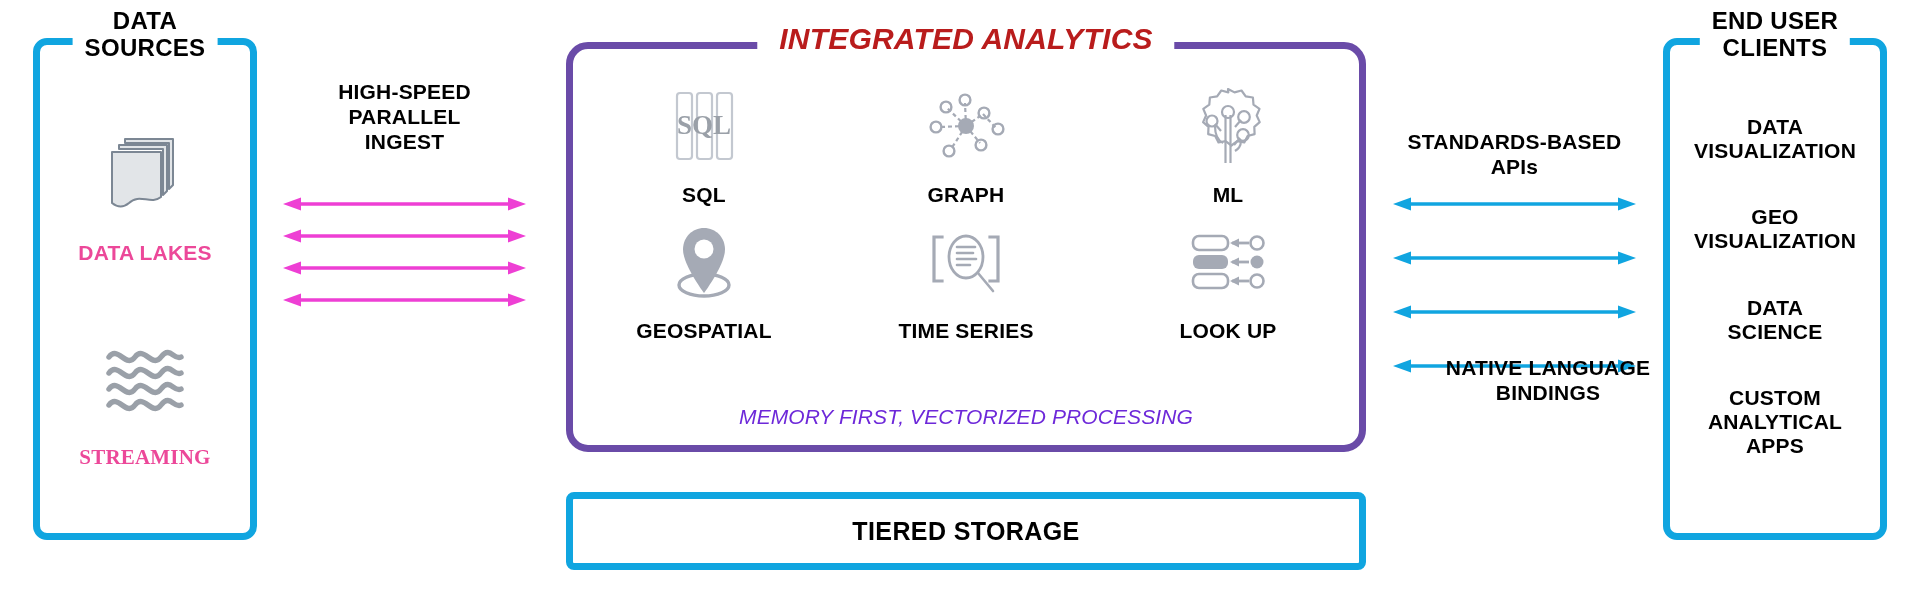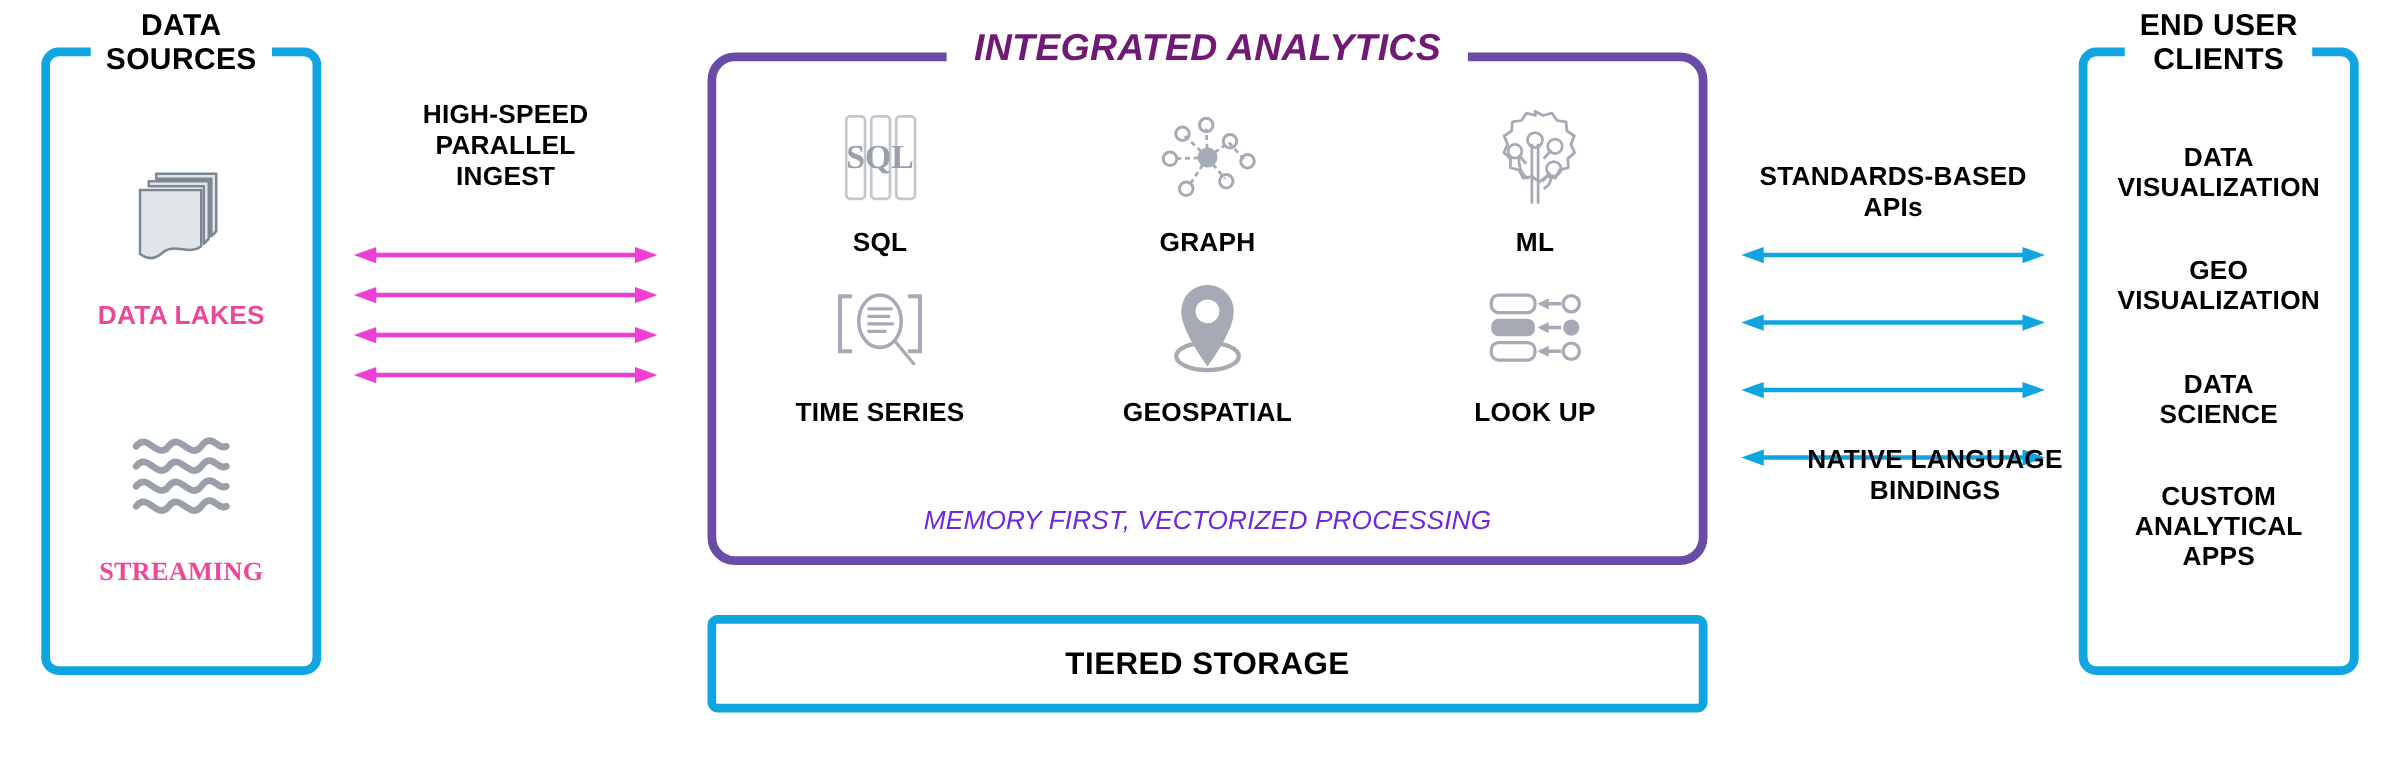--- a/index.html
+++ b/index.html
@@ -97,21 +97,21 @@
     left: 50%;
     transform: translateX(-50%);
     top: -27px;
     padding: 0 22px;
     background: #ffffff;
     white-space: nowrap;
     font-size: 30px;
     font-weight: bold;
     font-style: italic;
     letter-spacing: .2px;
-    color: #701a75;
+    color: #b91c1c;
   }
   #capability-grid {
     position: absolute;
     left: 0; right: 0;
     top: 34px;
     display: grid;
     grid-template-columns: repeat(3, 1fr);
     grid-template-rows: repeat(2, auto);
     row-gap: 12px;
     justify-items: center;
@@ -333,47 +333,47 @@
             <circle cx="58" cy="52" r="5.8"></circle>
             <path d="M30 43 C30 54 34 58 38 60"></path>
             <path d="M56 57 C56 64 53 66 50 68"></path>
           </g>
         </svg>
         <div class="cap-label">ML</div>
       </div>
 
       <div class="cap">
         <svg class="cap-icon" viewBox="0 0 86 86">
+          <ellipse cx="43" cy="66" rx="25" ry="11" fill="none" stroke="#A5AAB5" stroke-width="3.4"></ellipse>
+          <path d="M43 9 C31 9 22 18.5 22 30.5 C22 46 43 74 43 74 C43 74 64 46 64 30.5 C64 18.5 55 9 43 9 Z" fill="#A5AAB5"></path>
+          <circle cx="43" cy="30" r="9.5" fill="#ffffff"></circle>
+        </svg>
+        <div class="cap-label">GEOSPATIAL</div>
+      </div>
+
+      <div class="cap">
+        <svg class="cap-icon" viewBox="0 0 86 86">
           <g fill="none" stroke="#A5AAB5" stroke-width="3.2" stroke-linecap="square">
             <path d="M19 18 H11 V62 H19"></path>
             <path d="M67 18 H75 V62 H67"></path>
           </g>
           <ellipse cx="43" cy="38" rx="17" ry="21" fill="#ffffff" stroke="#A5AAB5" stroke-width="2.8"></ellipse>
           <g stroke="#A5AAB5" stroke-width="2.6" stroke-linecap="round">
             <line x1="34" y1="28" x2="52" y2="28"></line>
             <line x1="34" y1="34" x2="50" y2="34"></line>
             <line x1="34" y1="40" x2="53" y2="40"></line>
             <line x1="34" y1="46" x2="47" y2="46"></line>
             <line x1="55" y1="54" x2="70" y2="72"></line>
           </g>
         </svg>
         <div class="cap-label">TIME SERIES</div>
       </div>
 
       <div class="cap">
         <svg class="cap-icon" viewBox="0 0 86 86">
-          <ellipse cx="43" cy="66" rx="25" ry="11" fill="none" stroke="#A5AAB5" stroke-width="3.4"></ellipse>
-          <path d="M43 9 C31 9 22 18.5 22 30.5 C22 46 43 74 43 74 C43 74 64 46 64 30.5 C64 18.5 55 9 43 9 Z" fill="#A5AAB5"></path>
-          <circle cx="43" cy="30" r="9.5" fill="#ffffff"></circle>
-        </svg>
-        <div class="cap-label">GEOSPATIAL</div>
-      </div>
-
-      <div class="cap">
-        <svg class="cap-icon" viewBox="0 0 86 86">
           <rect x="8" y="17" width="35" height="14" rx="6" fill="none" stroke="#A5AAB5" stroke-width="2.6"></rect>
           <rect x="8" y="36" width="35" height="14" rx="6" fill="#A5AAB5"></rect>
           <rect x="8" y="55" width="35" height="14" rx="6" fill="none" stroke="#A5AAB5" stroke-width="2.6"></rect>
           <g stroke="#A5AAB5" stroke-width="2.8">
             <line x1="64" y1="24" x2="47" y2="24"></line>
             <line x1="64" y1="43" x2="47" y2="43"></line>
             <line x1="64" y1="62" x2="47" y2="62"></line>
           </g>
           <g fill="#A5AAB5">
             <polygon points="45,24 54,19.5 54,28.5"></polygon>

